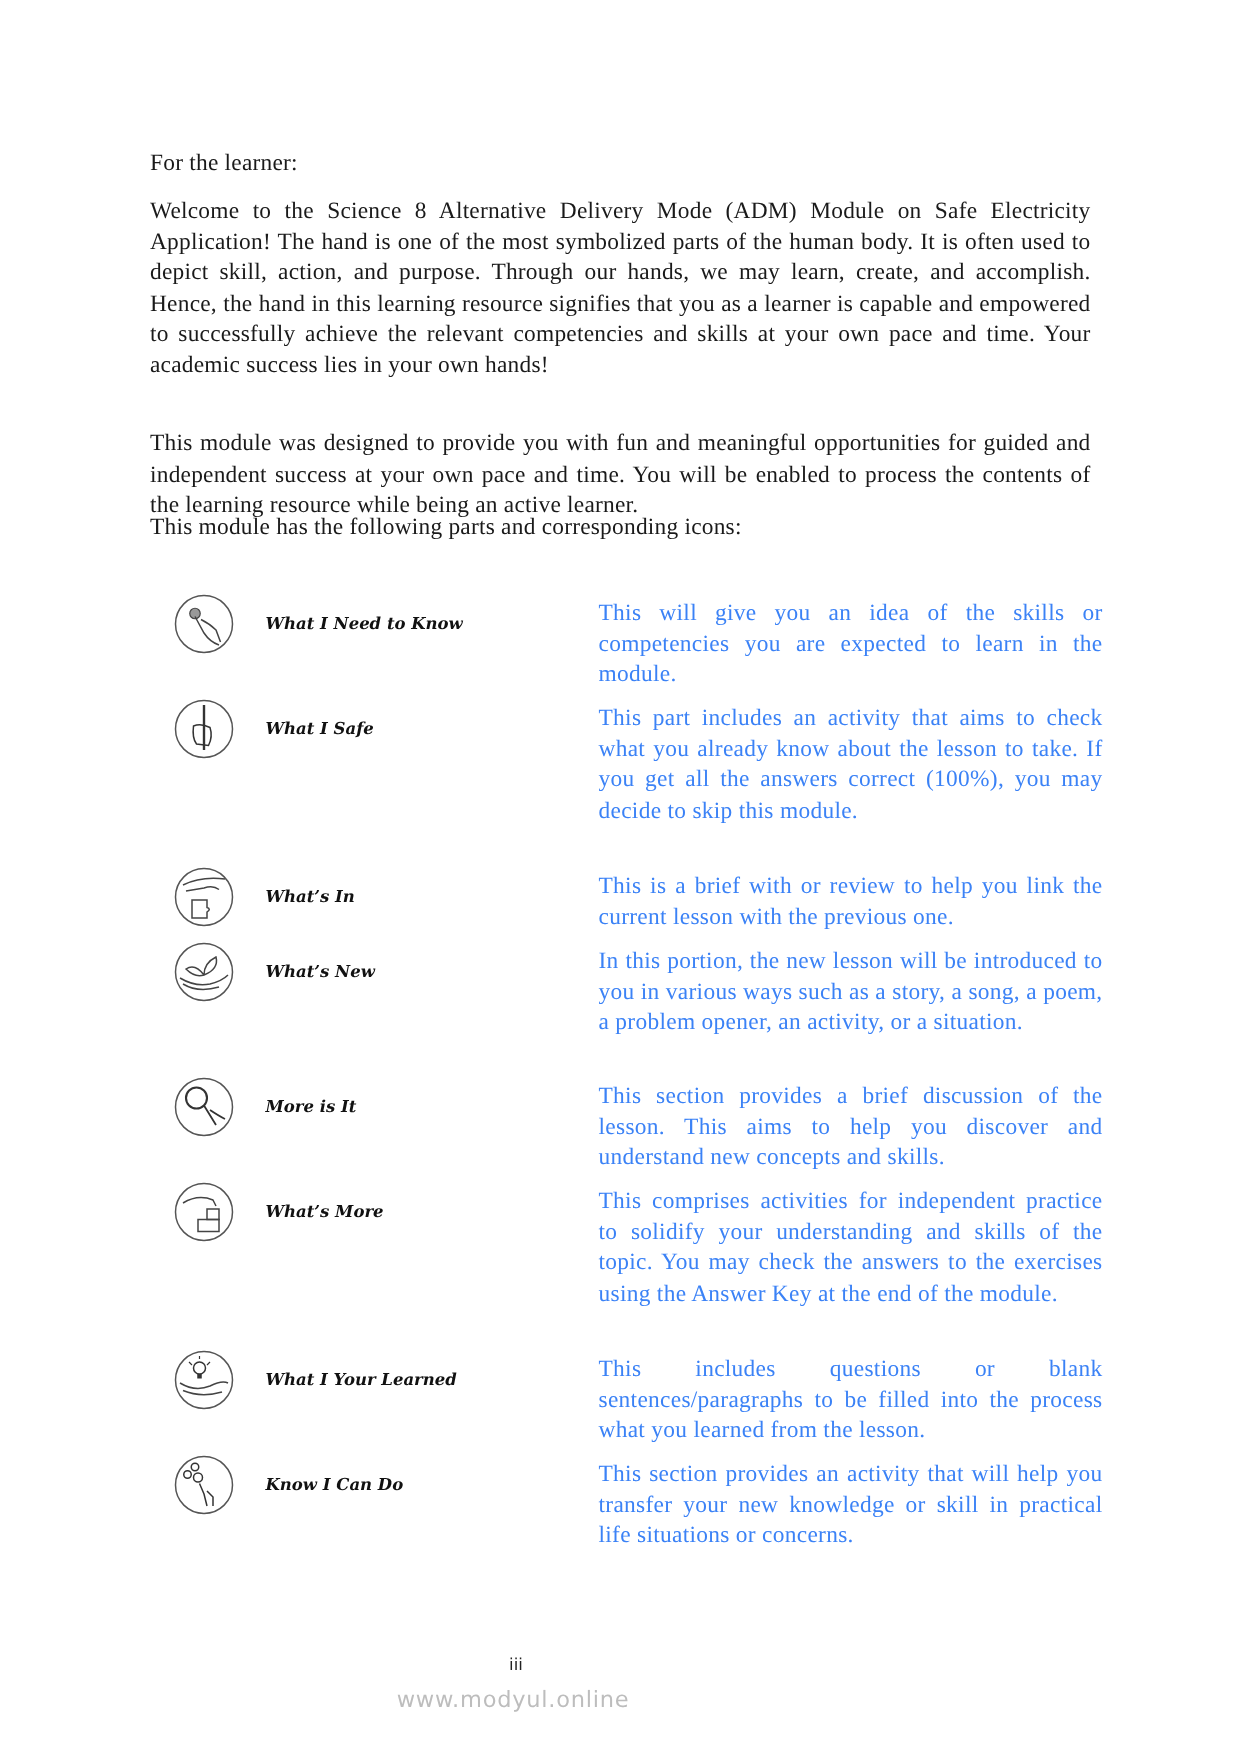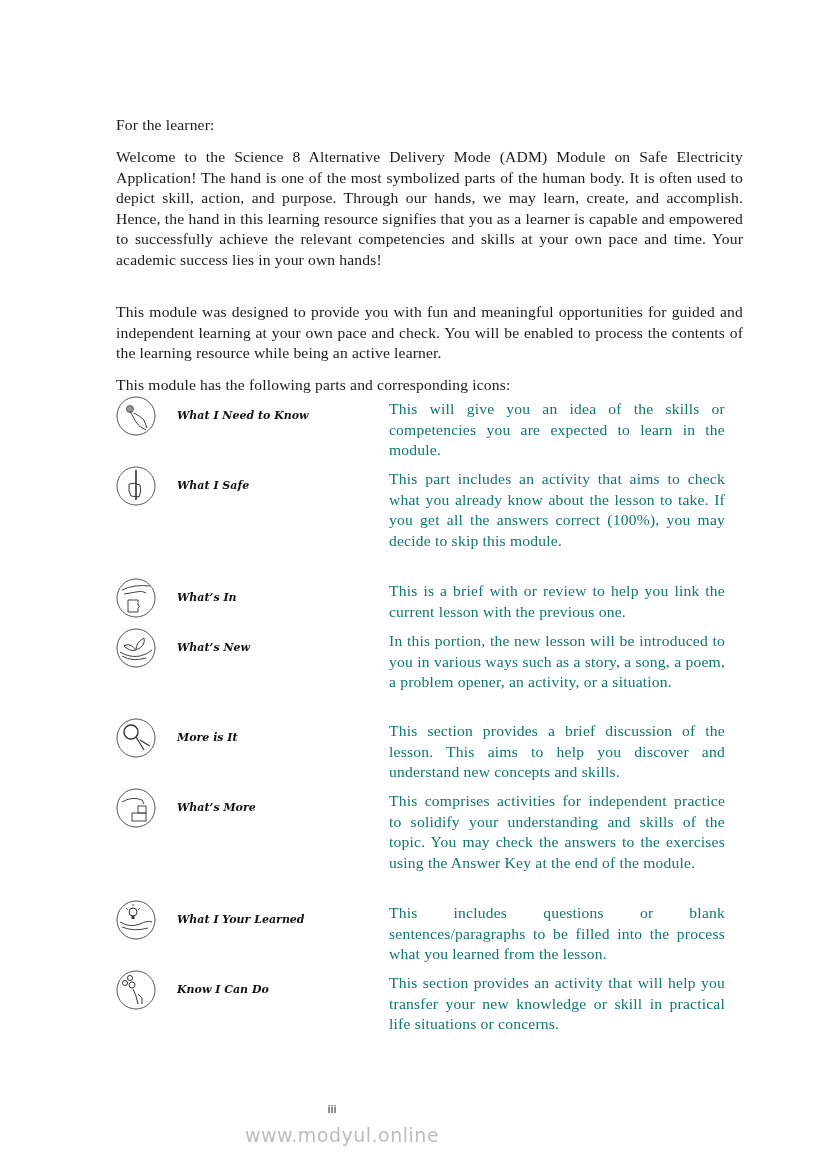--- a/index.html
+++ b/index.html
@@ -7,58 +7,58 @@
       width: 826px; height: 1169px; position: relative; overflow: hidden;
       font-family: "DejaVu Serif", "Liberation Serif", serif;
       color: #1a1a1a;
     }
     .page {
       position: absolute; left: 100px; top: 0; width: 627px;
     }
     .p {
       font-family: "Liberation Serif", "DejaVu Serif", serif;
       font-size: 15.6px; line-height: 20.6px; text-align: justify;
-      margin: 16px; position: absolute; left: 0; width: 627px;
+      margin: 0; position: absolute; left: 0; width: 627px;
       letter-spacing: 0.15px;
     }
     .parts { position: absolute; left: 0; top: 0; width: 627px; }
     .part-row { position: absolute; left: 0; width: 627px; }
     .icon-wrap {
       position: absolute; left: 16px; top: -10px; width: 40px; height: 40px;
     }
     .icon-wrap svg { width: 40px; height: 40px; display: block; }
     .part-title {
       position: absolute; left: 77px; top: 0;
       font-family: "DejaVu Serif", serif; font-style: italic; font-weight: bold;
       font-size: 11px; line-height: 20px; color: #111;
     }
     .part-desc {
-      position: absolute; left: 289px; top: -7px; width: 336px;
+      position: absolute; left: 299px; top: -7px; width: 336px;
       font-family: "Liberation Serif", "DejaVu Serif", serif;
-      font-size: 15.6px; line-height: 20.6px; text-align: justify; color: #0f766e;
+      font-size: 15.6px; line-height: 20.6px; text-align: justify; color: #3b82f6;
       letter-spacing: 0.2px;
     }
     .page-num {
-      position: absolute; left: 4px; width: 656px; top: 1103px; text-align: center;
+      position: absolute; left: 16px; width: 656px; top: 1103px; text-align: center;
       font-family: "DejaVu Sans", sans-serif; font-size: 11px; color: #222;
     }
     .watermark {
       position: absolute; left: 0; width: 684px; top: 1124px; text-align: center;
-      font-family: "DejaVu Sans", sans-serif; font-size: 19px; color: #bdbdbd;
+      font-family: "DejaVu Sans", sans-serif; font-size: 15px; color: #bdbdbd;
       letter-spacing: 0.5px;
     }
   </style>
 </head>
 <body>
 
 <div class="page">
   <p class="p" style="top:99px;">For the learner:</p>
   <p class="p" style="top:131px;">Welcome to the Science 8 Alternative Delivery Mode (ADM) Module on Safe Electricity Application! The hand is one of the most symbolized parts of the human body. It is often used to depict skill, action, and purpose. Through our hands, we may learn, create, and accomplish. Hence, the hand in this learning resource signifies that you as a learner is capable and empowered to successfully achieve the relevant competencies and skills at your own pace and time. Your academic success lies in your own hands!</p>
-  <p class="p" style="top:286px;">This module was designed to provide you with fun and meaningful opportunities for guided and independent learning at your own pace and check. You will be enabled to process the contents of the learning resource while being an active learner.</p>
-  <p class="p" style="top:359px;">This module has the following parts and corresponding icons:</p>
+  <p class="p" style="top:286px;">This module was designed to provide you with fun and meaningful opportunities for guided and independent success at your own pace and time. You will be enabled to process the contents of the learning resource while being an active learner.</p>
+  <p class="p" style="top:342px;">This module has the following parts and corresponding icons:</p>
 
   <div class="parts">
 
     <div class="part-row" style="top:406px;">
       <div class="icon-wrap">
         <svg viewBox="0 0 40 40">
             <circle cx="20" cy="20" r="19" fill="none" stroke="#555" stroke-width="1"></circle>
           <circle cx="14" cy="13" r="3.5" fill="#999" stroke="#444" stroke-width="0.8"></circle>
           <path d="M14 15 L20 26 Q24 32 30 34 M18 17 Q24 20 28 24 L31 32" fill="none" stroke="#444" stroke-width="1"></path>
           </svg>

